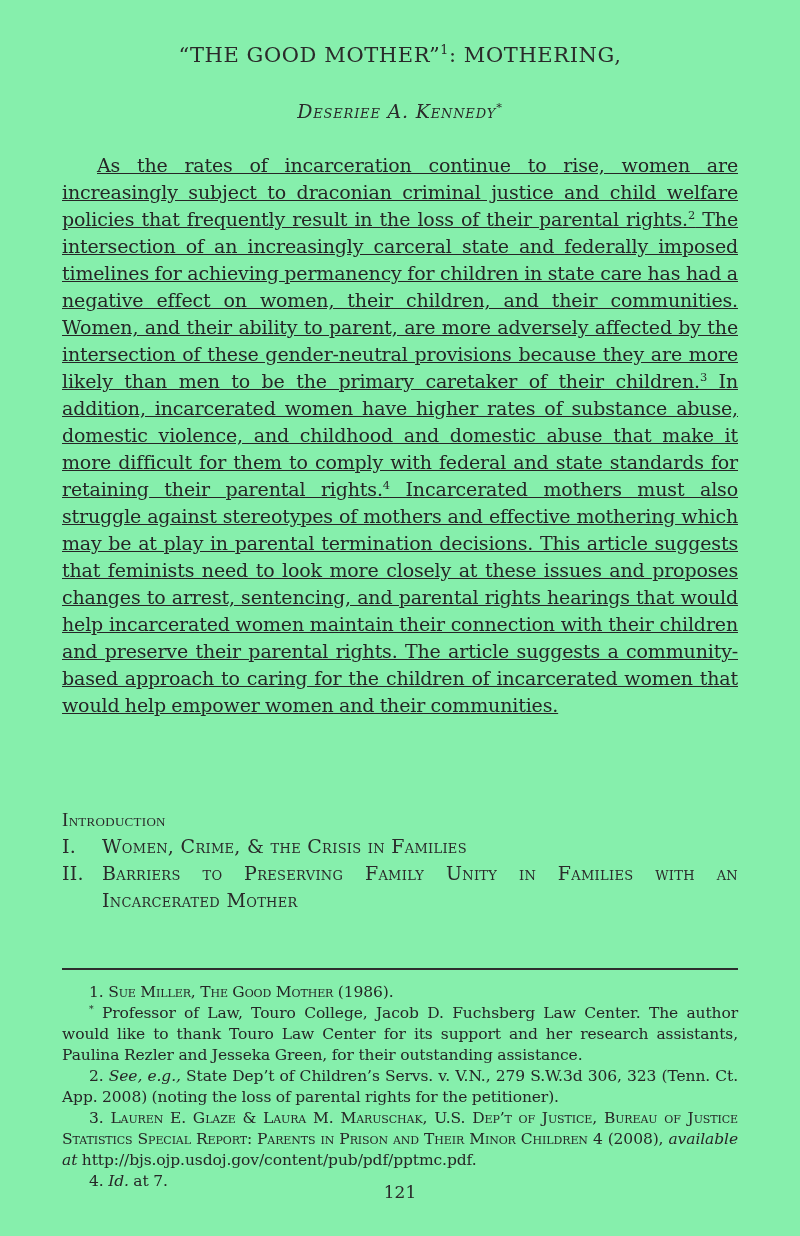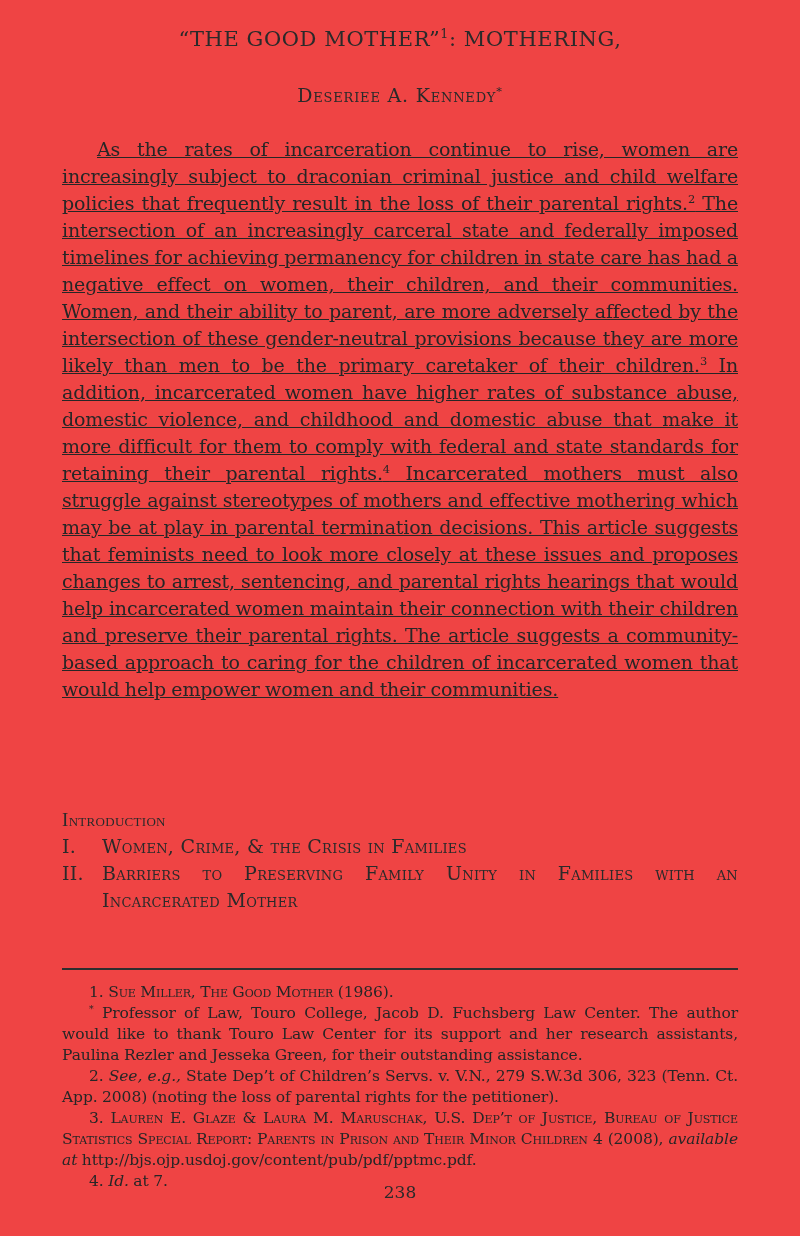--- a/index.html
+++ b/index.html
@@ -2,26 +2,26 @@
 <html lang="en"><head>
 <meta charset="utf-8">
 <style>
   html, body { margin: 0; padding: 0; }
   body { background: #ffffff; }
   .page {
     position: relative;
     width: 800px;
     height: 1236px;
     margin: 0 auto;
-    background: #ef4444;
+    background: #86efac;
     color: #262626;
     font-family: "DejaVu Serif", "Liberation Serif", serif;
     overflow: hidden;
     box-sizing: border-box;
-    padding: 0 62px;
+    padding: 16px 62px;
   }
   sup {
     font-size: 60%;
     vertical-align: super;
     line-height: 0;
   }
   .sc { font-variant: small-caps; }
 
   .title {
     margin: 0;
@@ -32,20 +32,21 @@
     line-height: 24px;
     letter-spacing: 0.6px;
     color: #2a2a2a;
   }
   .author {
     margin-top: 33px;
     text-align: center;
     font-size: 19px;
     letter-spacing: 0.8px;
     color: #2a2a2a;
+    font-style: italic;
   }
   .abstract-heading {
     margin-top: 62px;
     text-align: center;
     font-size: 19px;
     letter-spacing: 1.2px;
     color: #2a2a2a;
   }
   .body-text {
     margin: 30px 0 0 0;
@@ -156,15 +157,15 @@
 
     <p class="fn">
       <span>3. </span><span class="sc">Lauren E. Glaze &amp; Laura M. Maruschak, U.S. Dep’t of Justice, Bureau of Justice Statistics Special Report: Parents in Prison and Their Minor Children</span><span> 4 (2008), </span><span class="it">available at</span><span> http://bjs.ojp.usdoj.gov/content/pub/pdf/pptmc.pdf.</span>
     </p>
 
     <p class="fn">
       <span>4. </span><span class="it">Id.</span><span> at 7.</span>
     </p>
   </div>
 
-  <div class="page-number">238</div>
+  <div class="page-number">121</div>
 
 </div>
 
 </body></html>

